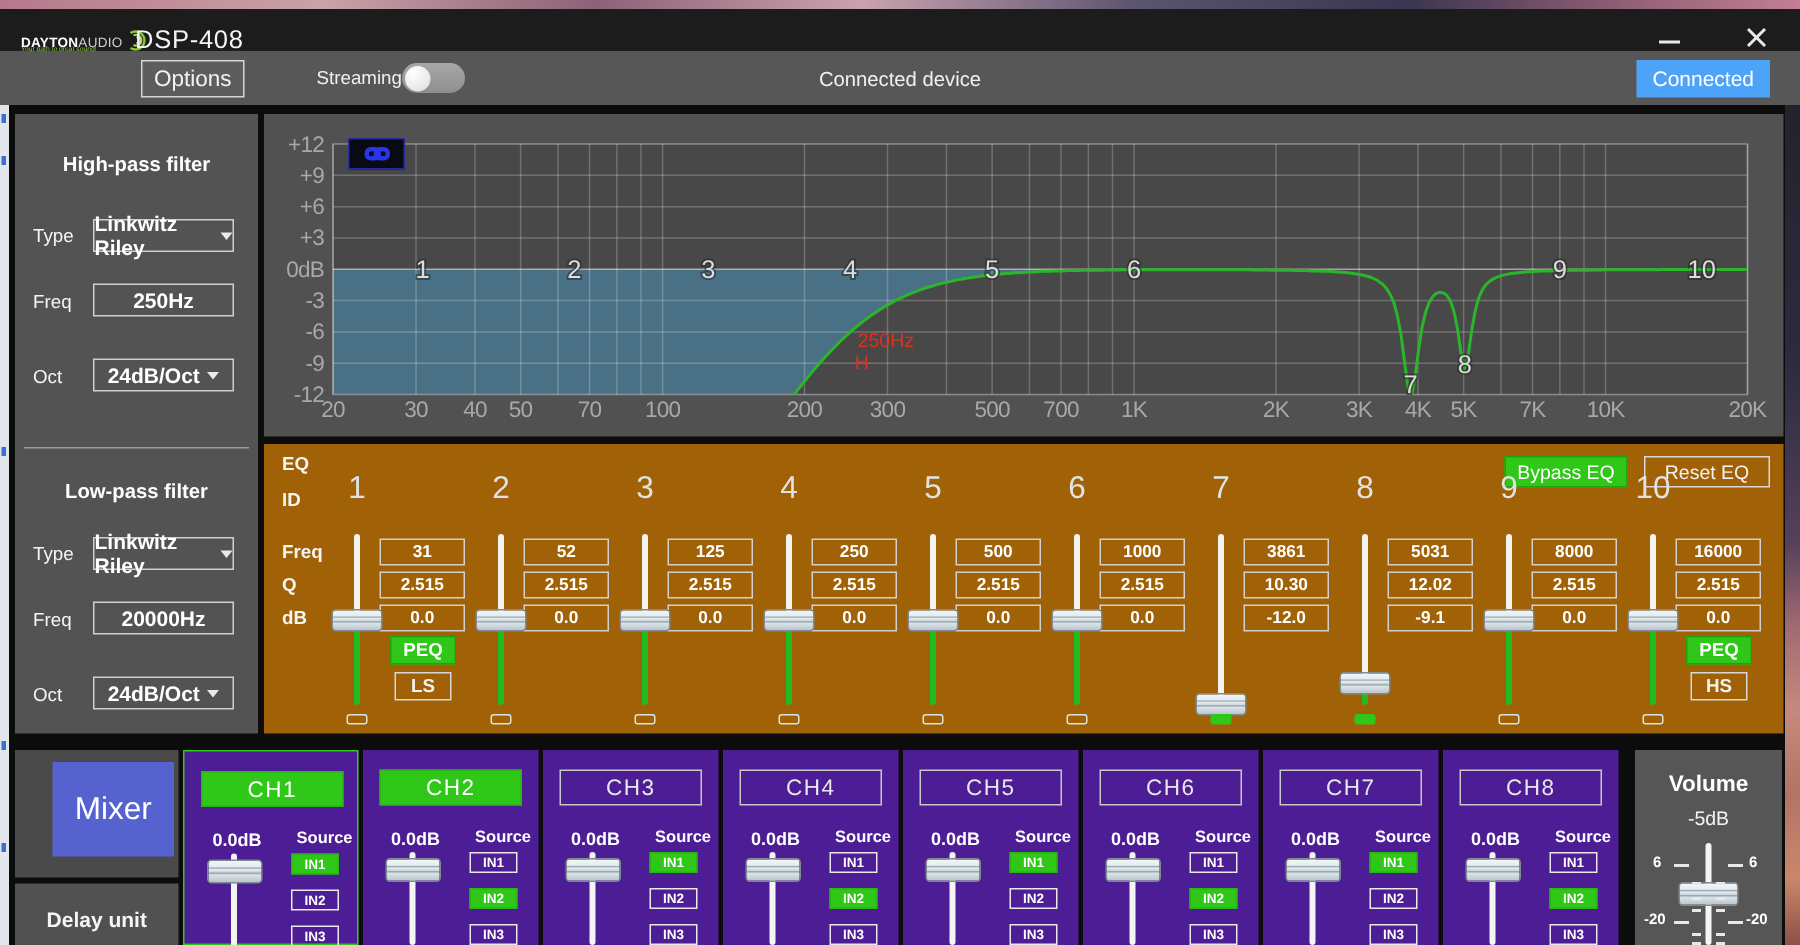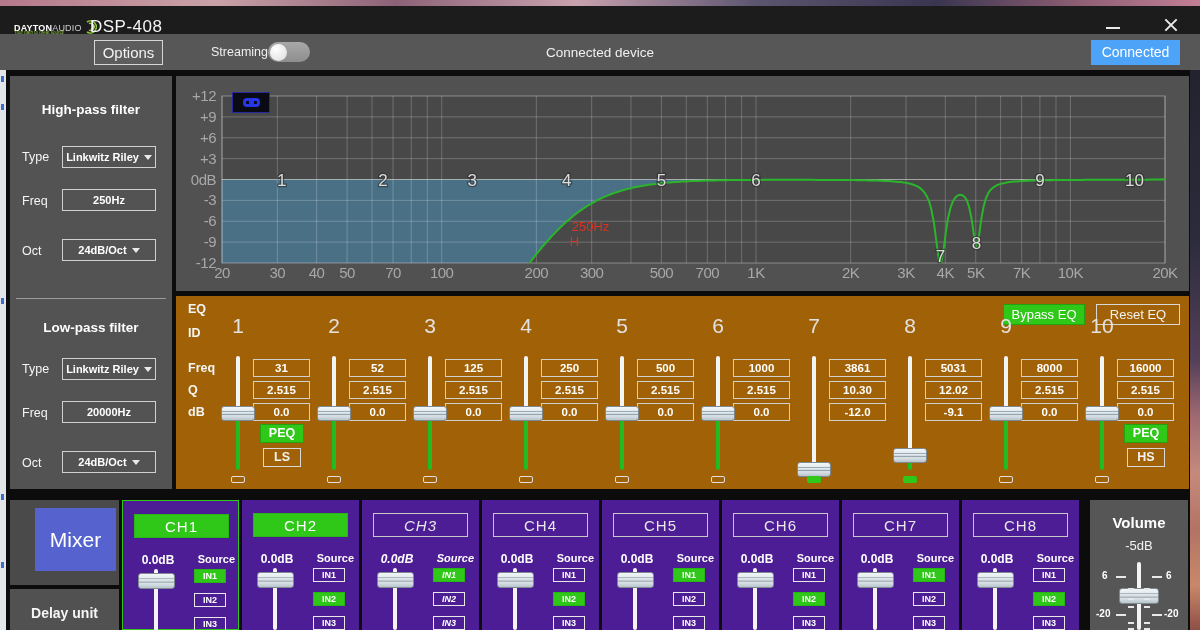--- a/index.html
+++ b/index.html
@@ -40,21 +40,21 @@
   #streaming-toggle .knob{position:absolute;left:2px;top:1.5px;width:17px;height:17px;border-radius:50%;
     background:radial-gradient(circle at 35% 30%,#ffffff,#dcdcdc);}
   #conn-device{left:0;top:11px;width:1200px;text-align:center;font-size:13.5px;color:#f0f0f0;}
   #connected-btn{left:1091px;top:6px;width:89px;height:25px;background:var(--blue);color:#fff;
     font-size:14px;text-align:center;line-height:25px;cursor:pointer;}
   
   #sidebar{left:10px;top:76px;width:162px;height:413px;background:#535353;}
   .f-title{position:absolute;width:162px;text-align:center;font-size:13.5px;font-weight:bold;color:#fdfdfd;}
   .f-label{position:absolute;left:12px;font-size:12.5px;color:#f5f5f5;}
   .f-box{position:absolute;left:52px;width:94px;height:22px;border:1px solid var(--boxborder);
-    color:#fff;font-size:11px;font-weight:bold;display:flex;align-items:center;justify-content:center;cursor:pointer;}
+    color:#fff;font-size:14px;font-weight:bold;display:flex;align-items:center;justify-content:center;cursor:pointer;}
   .caret{width:0;height:0;border-left:4px solid transparent;border-right:4px solid transparent;
     border-top:5px solid #eaeaea;margin-left:5px;}
   #sb-divider{position:absolute;left:6px;top:222px;width:150px;height:1px;background:#9b9b9b;}
   
   #graph-panel{left:176px;top:76px;width:1013px;height:215px;background:#515151;}
   #link-icon{left:56px;top:16px;width:38px;height:21px;background:#0a0a14;border:1px solid #2a2aa0;
     display:flex;align-items:center;justify-content:center;cursor:pointer;}
   #link-icon .lk{width:11px;height:9px;border:3px solid #2736e8;border-radius:4px;}
   #link-icon .lk+.lk{margin-left:-5px;}
   
@@ -405,21 +405,21 @@
     <div class="channel" style="left: 242px;">
       <div class="ch-header on">CH2</div>
       <div class="ch-gain">0.0dB</div>
       <div class="ch-src">Source</div>
       <div class="in-btn" style="top: 68px;">IN1</div>
       <div class="in-btn on" style="top: 92px;">IN2</div>
       <div class="in-btn" style="top: 116px;">IN3</div>
       <div class="track-w" style="left: 31px; top: 68px; height: 62px; position: absolute; width: 4px;"></div>
       <div class="fader ch-fader" style="position: absolute; top: 72px;"></div>
     </div>
-    <div class="channel" style="left: 362px; font-style: italic;">
+    <div class="channel" style="left: 362px;">
       <div class="ch-header">CH3</div>
       <div class="ch-gain">0.0dB</div>
       <div class="ch-src">Source</div>
       <div class="in-btn on" style="top: 68px;">IN1</div>
       <div class="in-btn" style="top: 92px;">IN2</div>
       <div class="in-btn" style="top: 116px;">IN3</div>
       <div class="track-w" style="left: 31px; top: 68px; height: 62px; position: absolute; width: 4px;"></div>
       <div class="fader ch-fader" style="position: absolute; top: 72px;"></div>
     </div>
     <div class="channel" style="left: 482px;">

